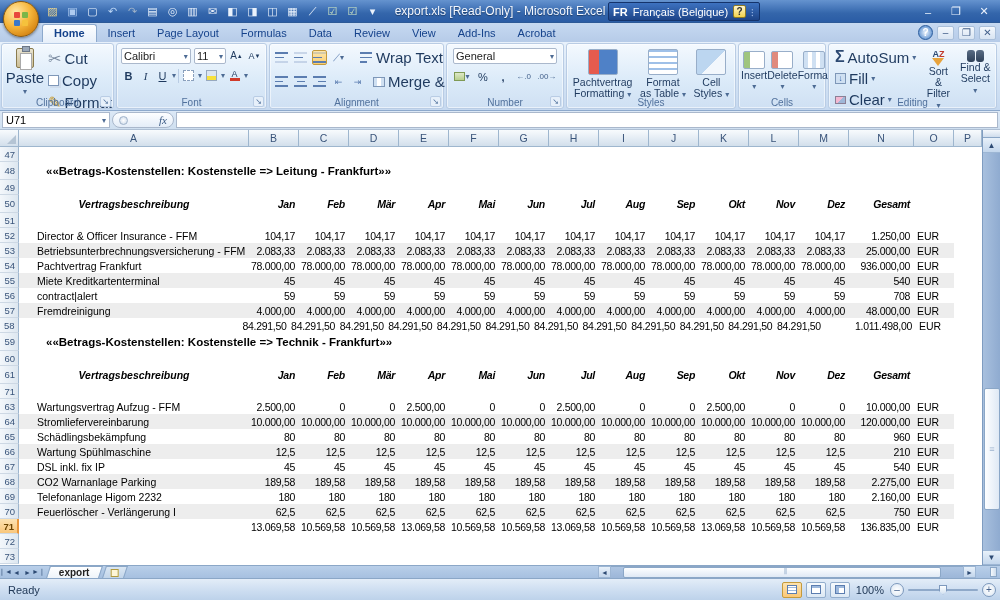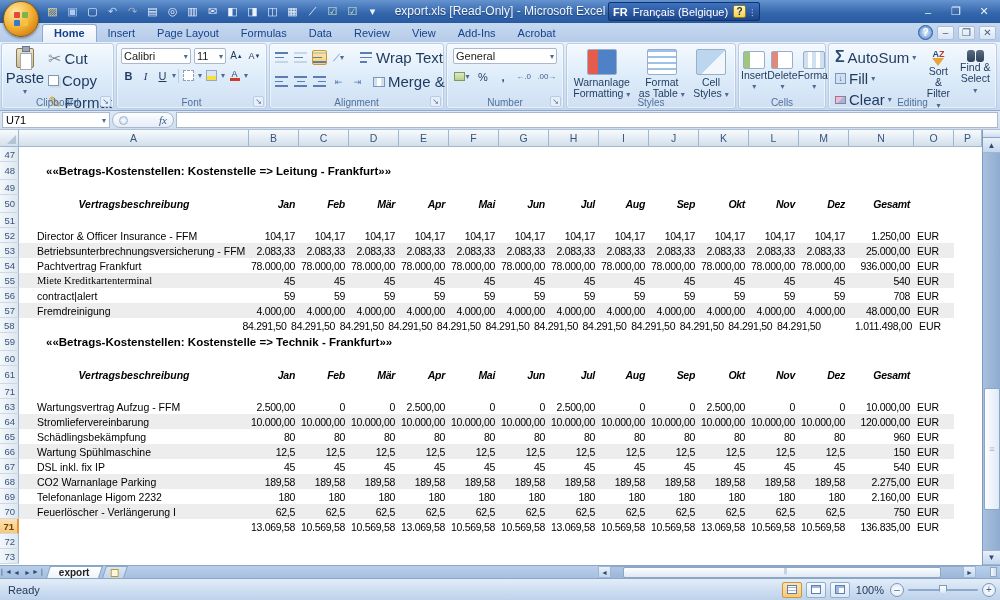--- a/index.html
+++ b/index.html
@@ -445,21 +445,21 @@
         <div class="fmtbtn" style="font-size:8px;color:#44618c">.00→</div>
       </div>
       <div class="glabel">Number</div>
       <div class="dlg">↘</div>
     </div>
 
     <div class="rgroup" id="g-styles">
       <div style="display:flex; justify-content:space-around; padding:2px 2px 0;">
         <div class="bigbtn">
           <span class="sicon" style="background:linear-gradient(90deg,#e55b4e 35%,#4f81c7 35%)"></span>
-          <span>Warnanlage</span>
+          <span>Pachtvertrag</span>
           <span><span>Formatting</span> <span class="arrow">▾</span></span>
         </div>
         <div class="bigbtn">
           <span class="sicon" style="background:repeating-linear-gradient(0deg,#fff 0 4px,#9fc0e8 4px 6px)"></span>
           <span>Format</span>
           <span><span>as Table</span> <span class="arrow">▾</span></span>
         </div>
         <div class="bigbtn">
           <span class="sicon" style="background:linear-gradient(135deg,#bcd6f0 55%,#f2f7fc 55%)"></span>
           <span>Cell</span>
@@ -650,21 +650,21 @@
           <div class="gcell cv" style="width: 50px;">78.000,00</div>
           <div class="gcell cv" style="width: 50px;">78.000,00</div>
           <div class="gcell cv" style="width: 50px;">78.000,00</div>
           <div class="gcell cv" style="width: 50px;">78.000,00</div>
           <div class="gcell cv" style="width: 65px;">936.000,00</div>
           <div class="gcell ceur" style="width: 40px;">EUR</div>
           <div class="gcell " style="width: 28px;"></div>
         </div>
         <div class="srow">
           <div class="rn">55</div>
-          <div class="gcell ca shade" style="width: 230px; font-family: Liberation Serif, serif;">Miete Kreditkartenterminal</div>
+          <div class="gcell ca shade" style="width: 230px;">Miete Kreditkartenterminal</div>
           <div class="gcell cv shade" style="width: 50px;">45</div>
           <div class="gcell cv shade" style="width: 50px;">45</div>
           <div class="gcell cv shade" style="width: 50px;">45</div>
           <div class="gcell cv shade" style="width: 50px;">45</div>
           <div class="gcell cv shade" style="width: 50px;">45</div>
           <div class="gcell cv shade" style="width: 50px;">45</div>
           <div class="gcell cv shade" style="width: 50px;">45</div>
           <div class="gcell cv shade" style="width: 50px;">45</div>
           <div class="gcell cv shade" style="width: 50px;">45</div>
           <div class="gcell cv shade" style="width: 50px;">45</div>
@@ -827,21 +827,21 @@
           <div class="gcell cv shade" style="width: 50px;">12,5</div>
           <div class="gcell cv shade" style="width: 50px;">12,5</div>
           <div class="gcell cv shade" style="width: 50px;">12,5</div>
           <div class="gcell cv shade" style="width: 50px;">12,5</div>
           <div class="gcell cv shade" style="width: 50px;">12,5</div>
           <div class="gcell cv shade" style="width: 50px;">12,5</div>
           <div class="gcell cv shade" style="width: 50px;">12,5</div>
           <div class="gcell cv shade" style="width: 50px;">12,5</div>
           <div class="gcell cv shade" style="width: 50px;">12,5</div>
           <div class="gcell cv shade" style="width: 50px;">12,5</div>
-          <div class="gcell cv shade" style="width: 65px;">150</div>
+          <div class="gcell cv shade" style="width: 65px;">210</div>
           <div class="gcell ceur shade" style="width: 40px;">EUR</div>
           <div class="gcell " style="width: 28px;"></div>
         </div>
         <div class="srow">
           <div class="rn">67</div>
           <div class="gcell ca" style="width: 230px;">DSL inkl. fix IP</div>
           <div class="gcell cv" style="width: 50px;">45</div>
           <div class="gcell cv" style="width: 50px;">45</div>
           <div class="gcell cv" style="width: 50px;">45</div>
           <div class="gcell cv" style="width: 50px;">45</div>

